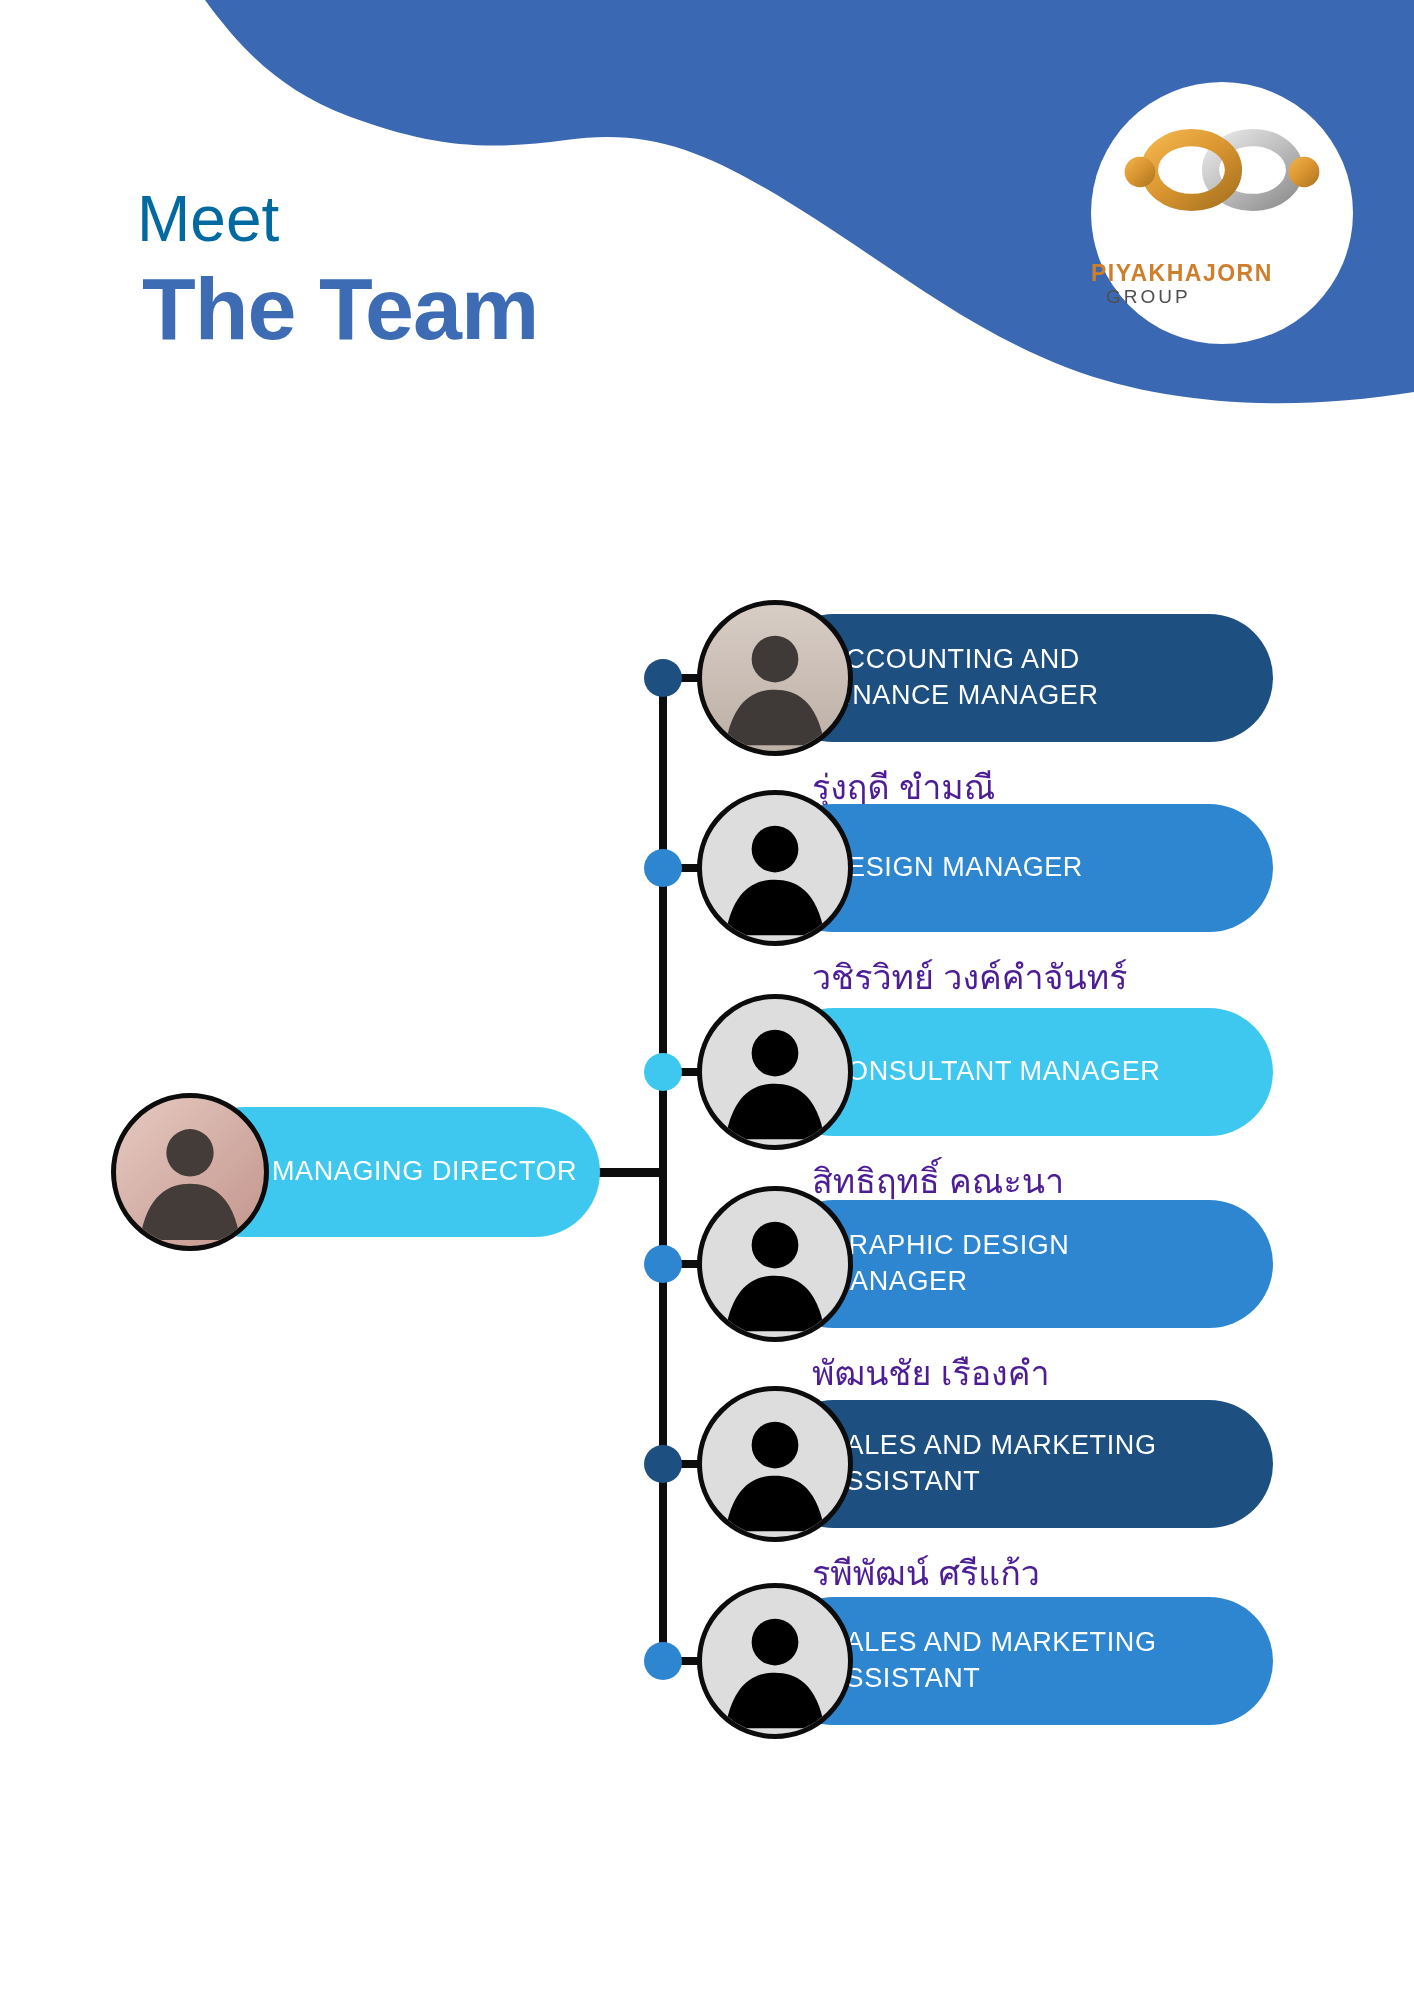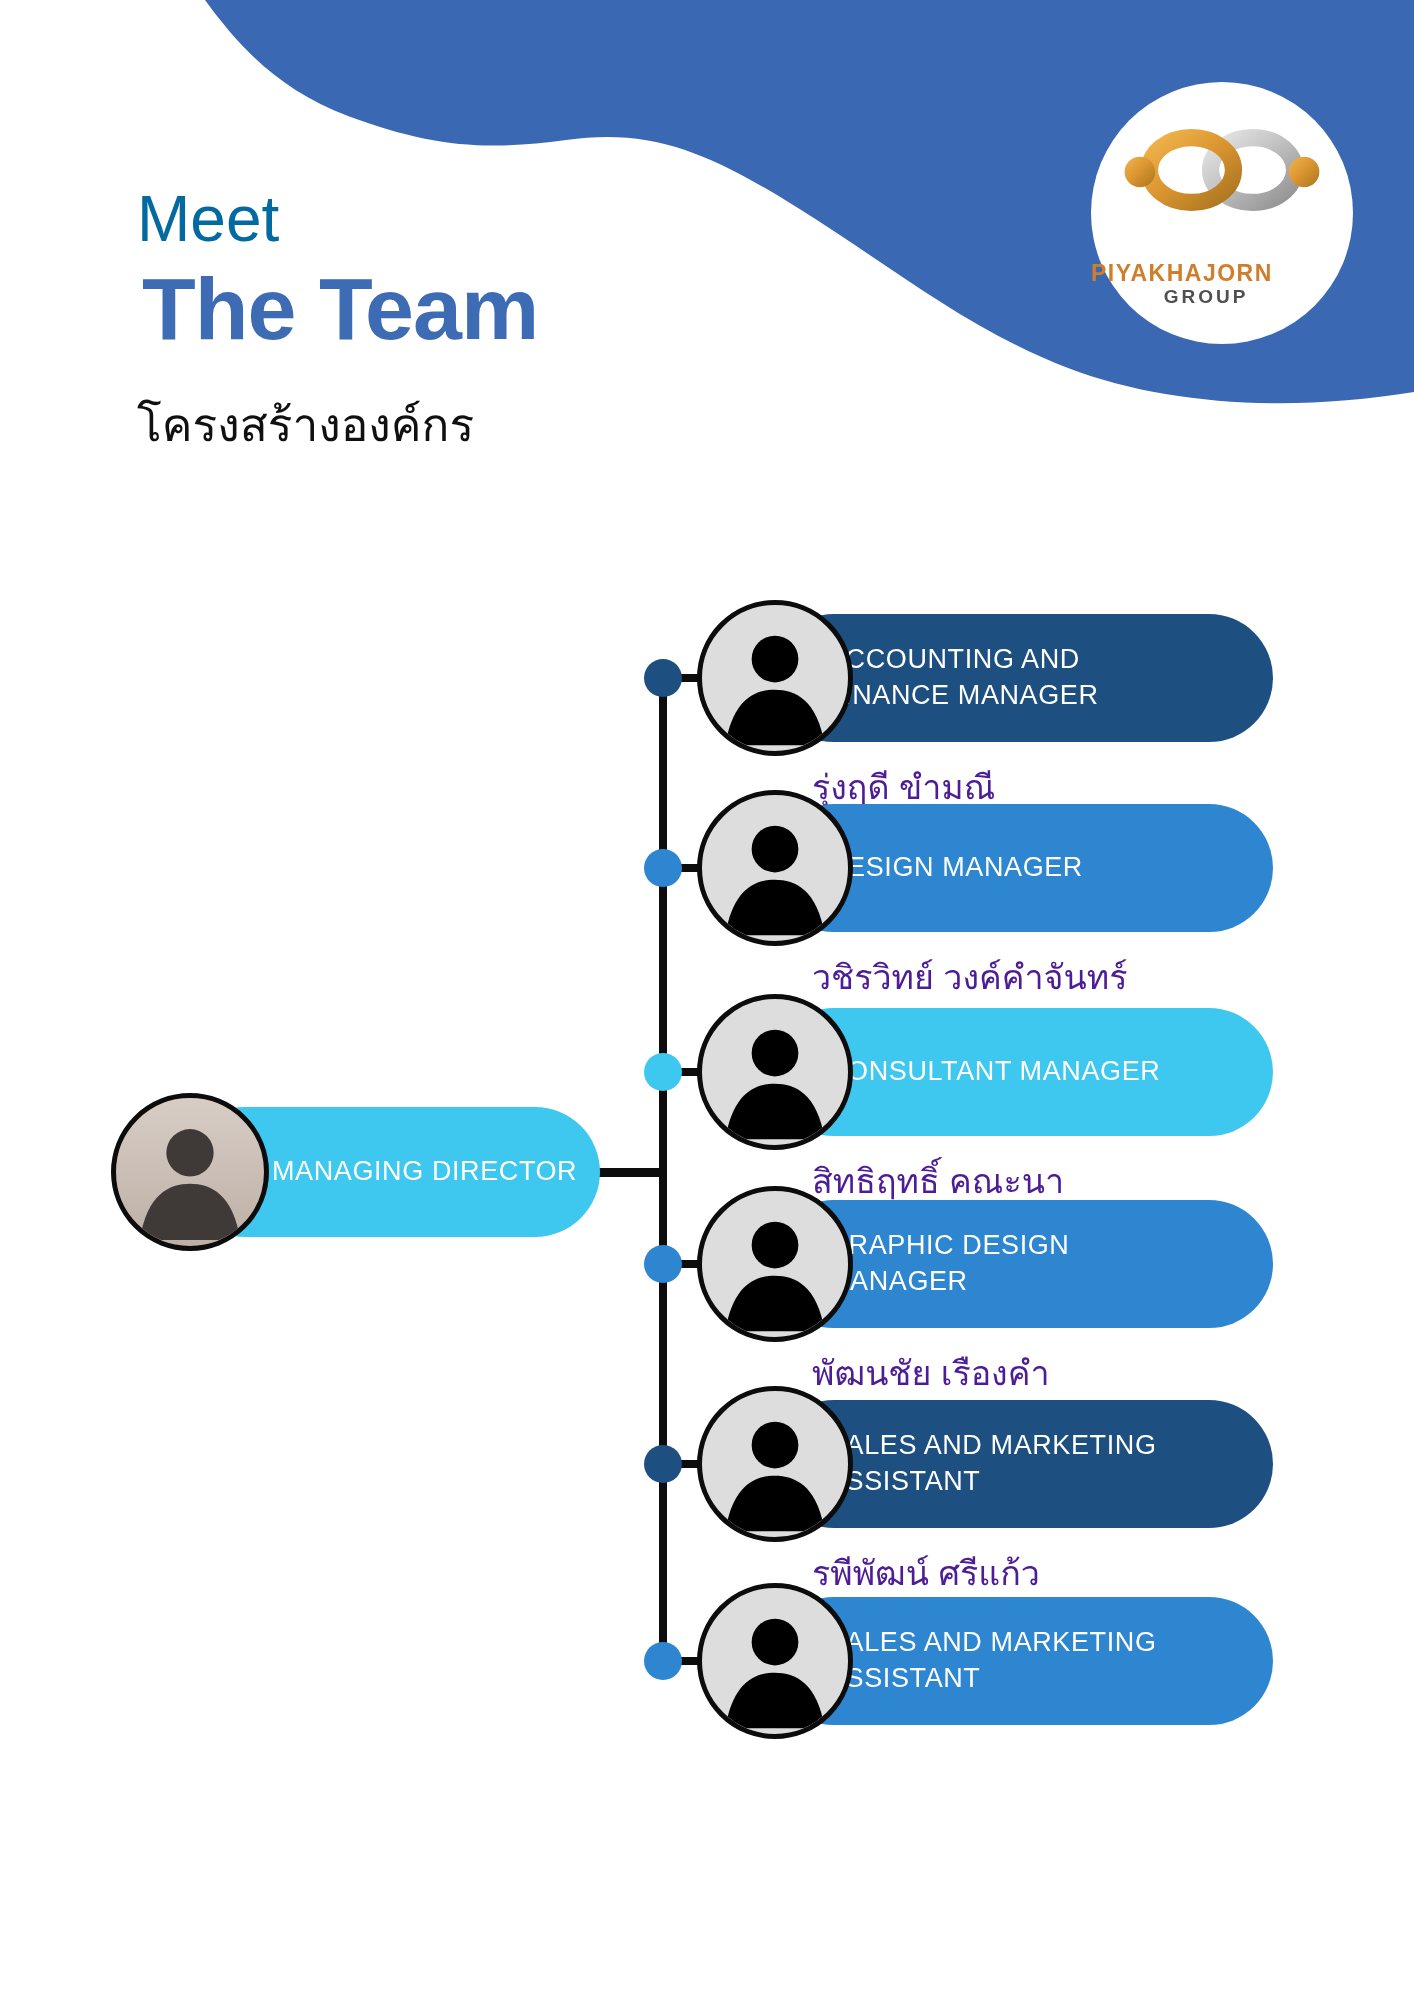--- a/index.html
+++ b/index.html
@@ -6,22 +6,22 @@
   body{font-family:"Liberation Sans", sans-serif;}
   #page{position:relative;width:1414px;height:2000px;background:#ffffff;overflow:hidden;}
 
   
   .blob-svg{position:absolute;top:0;left:0;width:1414px;height:420px;}
   .logo-circle{position:absolute;left:1091px;top:82px;width:262px;height:262px;border-radius:50%;
     background:#ffffff;}
   .infinity{position:absolute;left:26px;top:28px;width:210px;height:120px;}
   .brand-name{position:absolute;left:0;top:178px;width:100%;text-align:left;
     font-size:23px;font-weight:700;letter-spacing:1.5px;color:#cf7e2b;}
-  .brand-division{position:absolute;left:4px;top:204px;width:100%;box-sizing:border-box;padding-right:40px;
-    text-align:center;font-size:19px;font-weight:700;letter-spacing:3px;color:#4f4f4f;}
+  .brand-division{position:absolute;left:15px;top:204px;width:100%;box-sizing:border-box;padding-right:40px;
+    text-align:left;font-size:19px;font-weight:400;letter-spacing:3px;color:#4f4f4f;}
 
   
   .t-meet{position:absolute;left:137px;top:182px;font-size:64px;font-weight:400;color:#0369a1;letter-spacing:0;}
   .t-team{position:absolute;left:142px;top:258px;font-size:88px;font-weight:800;color:#3d6cb4;letter-spacing:-1px;}
   .t-sub{position:absolute;left:137px;top:388px;font-size:46px;font-weight:400;color:#101010;}
 
   
   .trunk{position:absolute;left:659px;top:678px;width:8px;height:983px;background:#0d0d0d;}
 
   .row{position:absolute;left:0;width:100%;height:260px;}
@@ -89,21 +89,20 @@
       <ellipse cx="78" cy="60" rx="44" ry="34" fill="none" stroke="url(#gold)" stroke-width="18"></ellipse>
       <circle cx="24" cy="62" r="16" fill="url(#gold)"></circle>
       <circle cx="196" cy="62" r="16" fill="url(#gold)"></circle>
     </svg>
     <div class="brand-name">PIYAKHAJORN</div>
     <div class="brand-division">GROUP</div>
   </div>
 
   <div class="t-meet">Meet</div>
   <div class="t-team">The Team</div>
-  <div class="t-sub">โครงสร้างองค์กร</div>
 
   <div class="trunk"></div>
 
   <div class="row director" style="top:1093px">
     <div class="stub"></div>
     <div class="pill c-cyan">
       <div class="role-line">MANAGING DIRECTOR</div>
     </div>
     <div class="photo">
       <svg viewBox="0 0 100 100">

